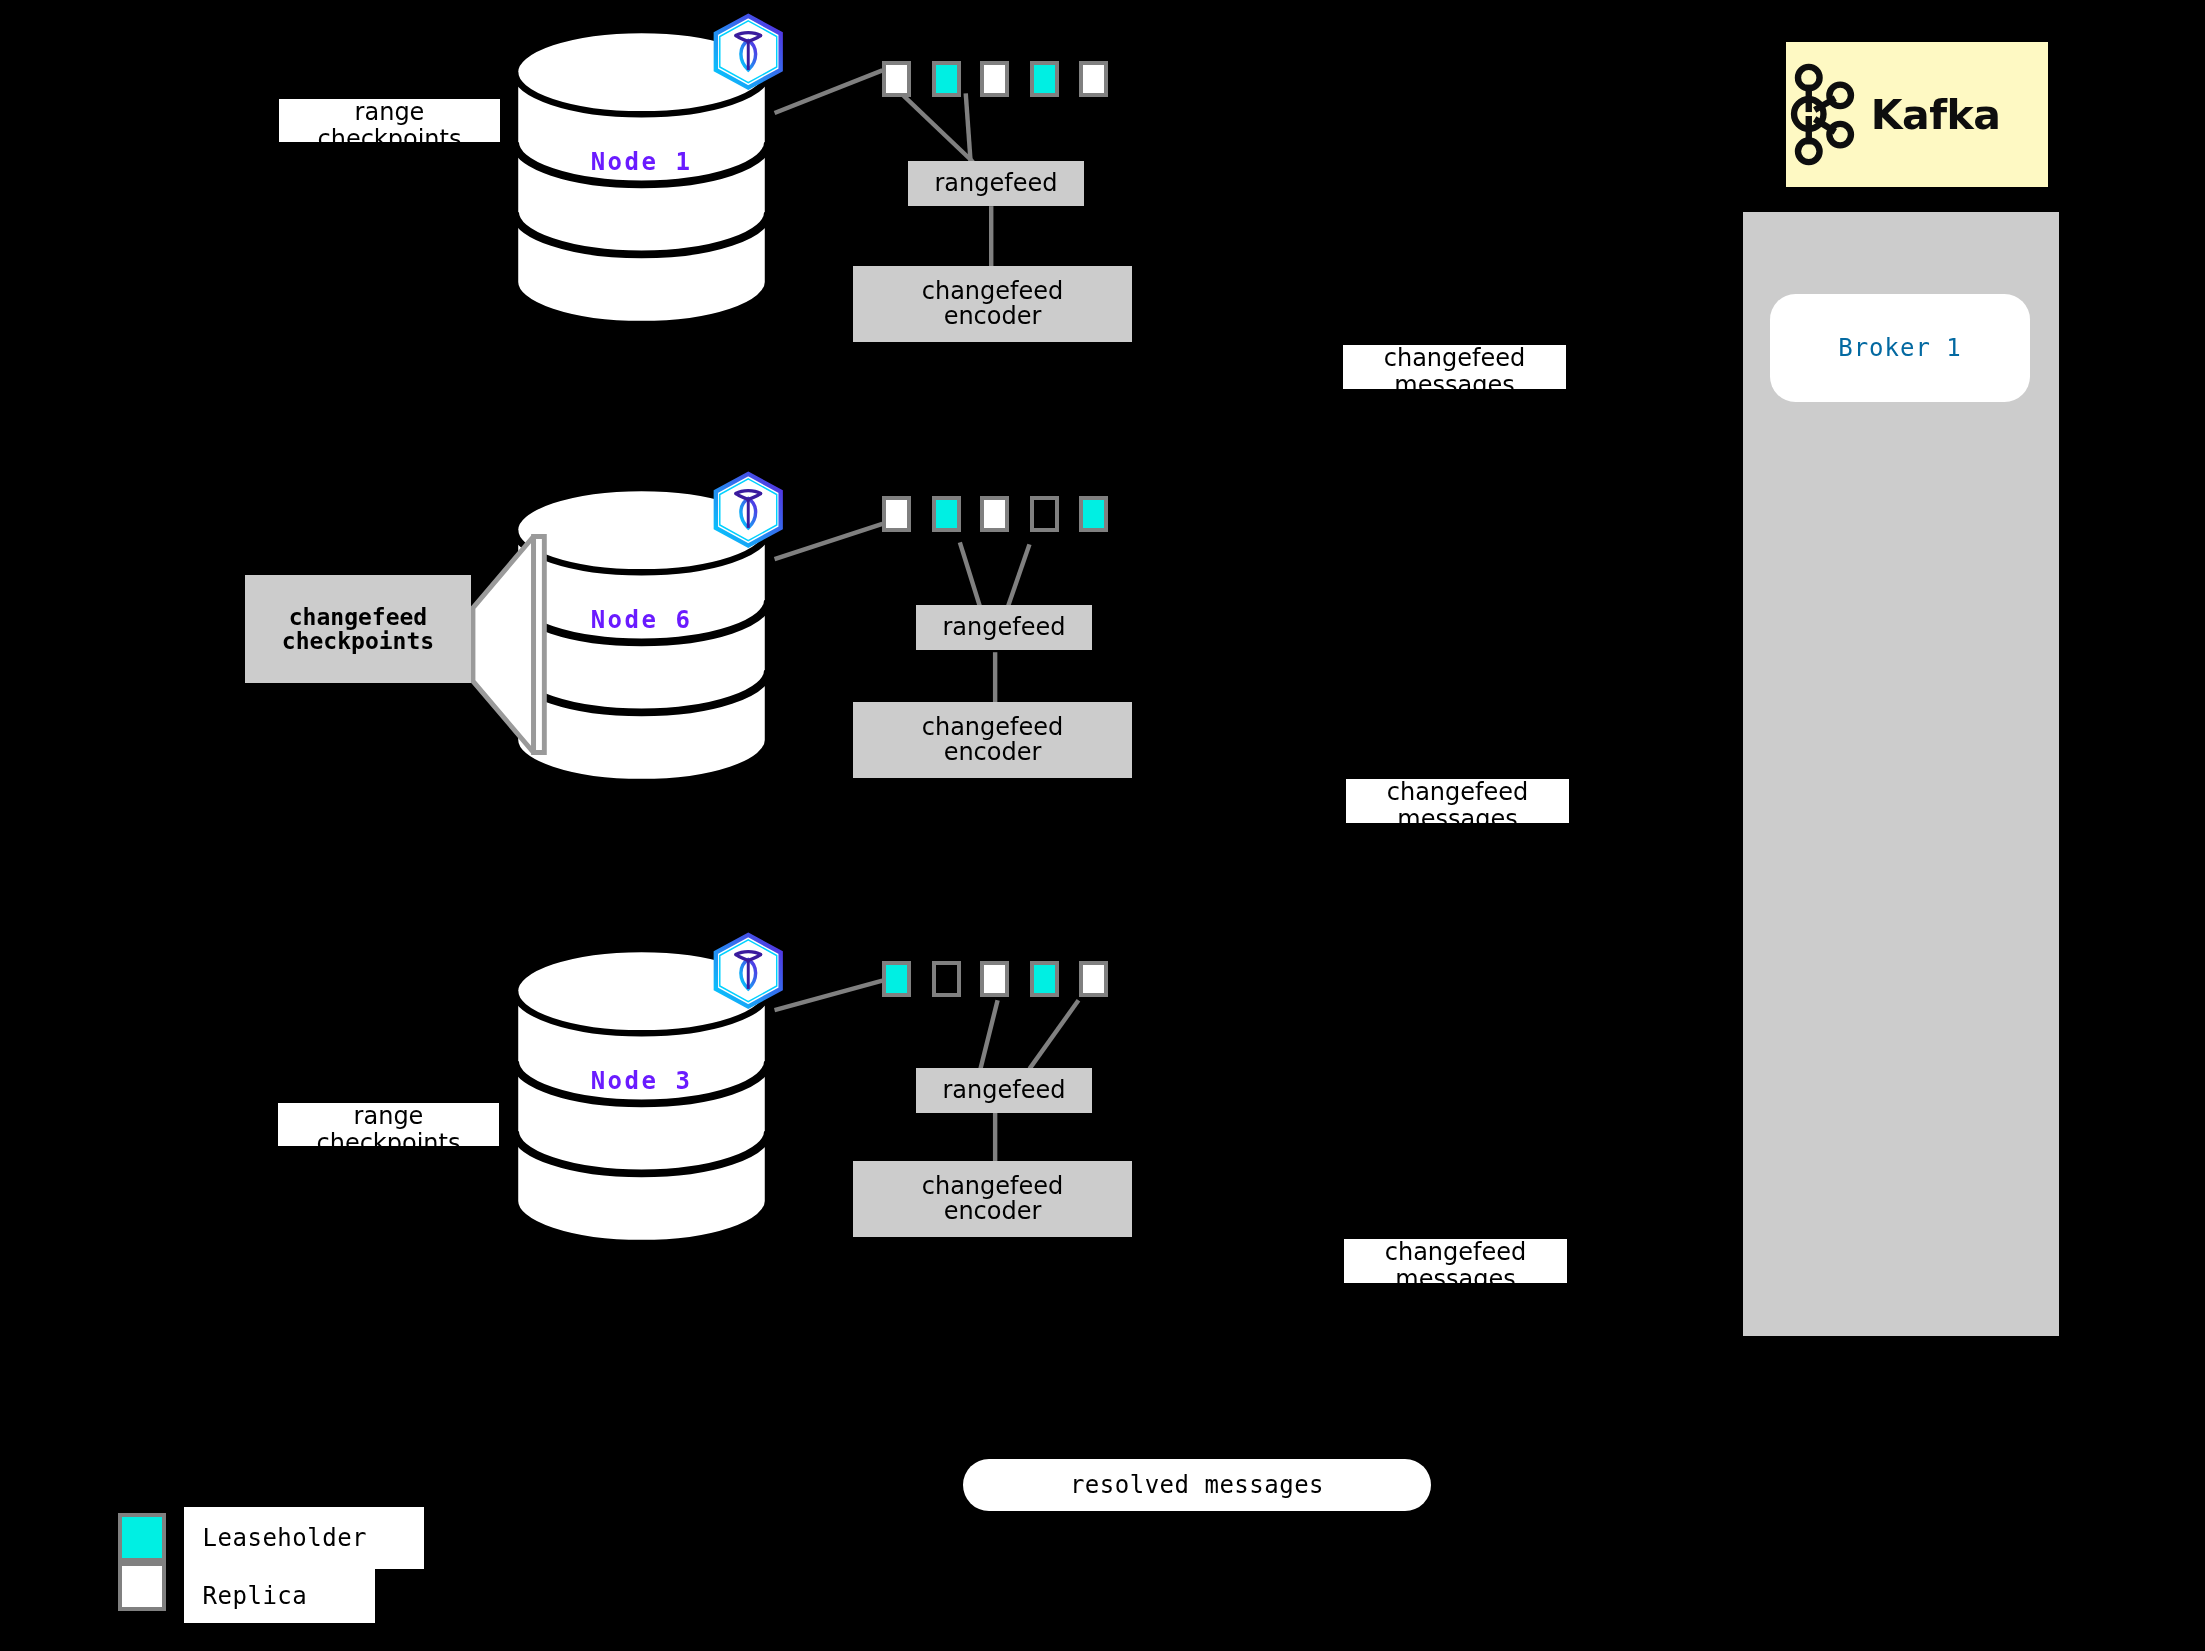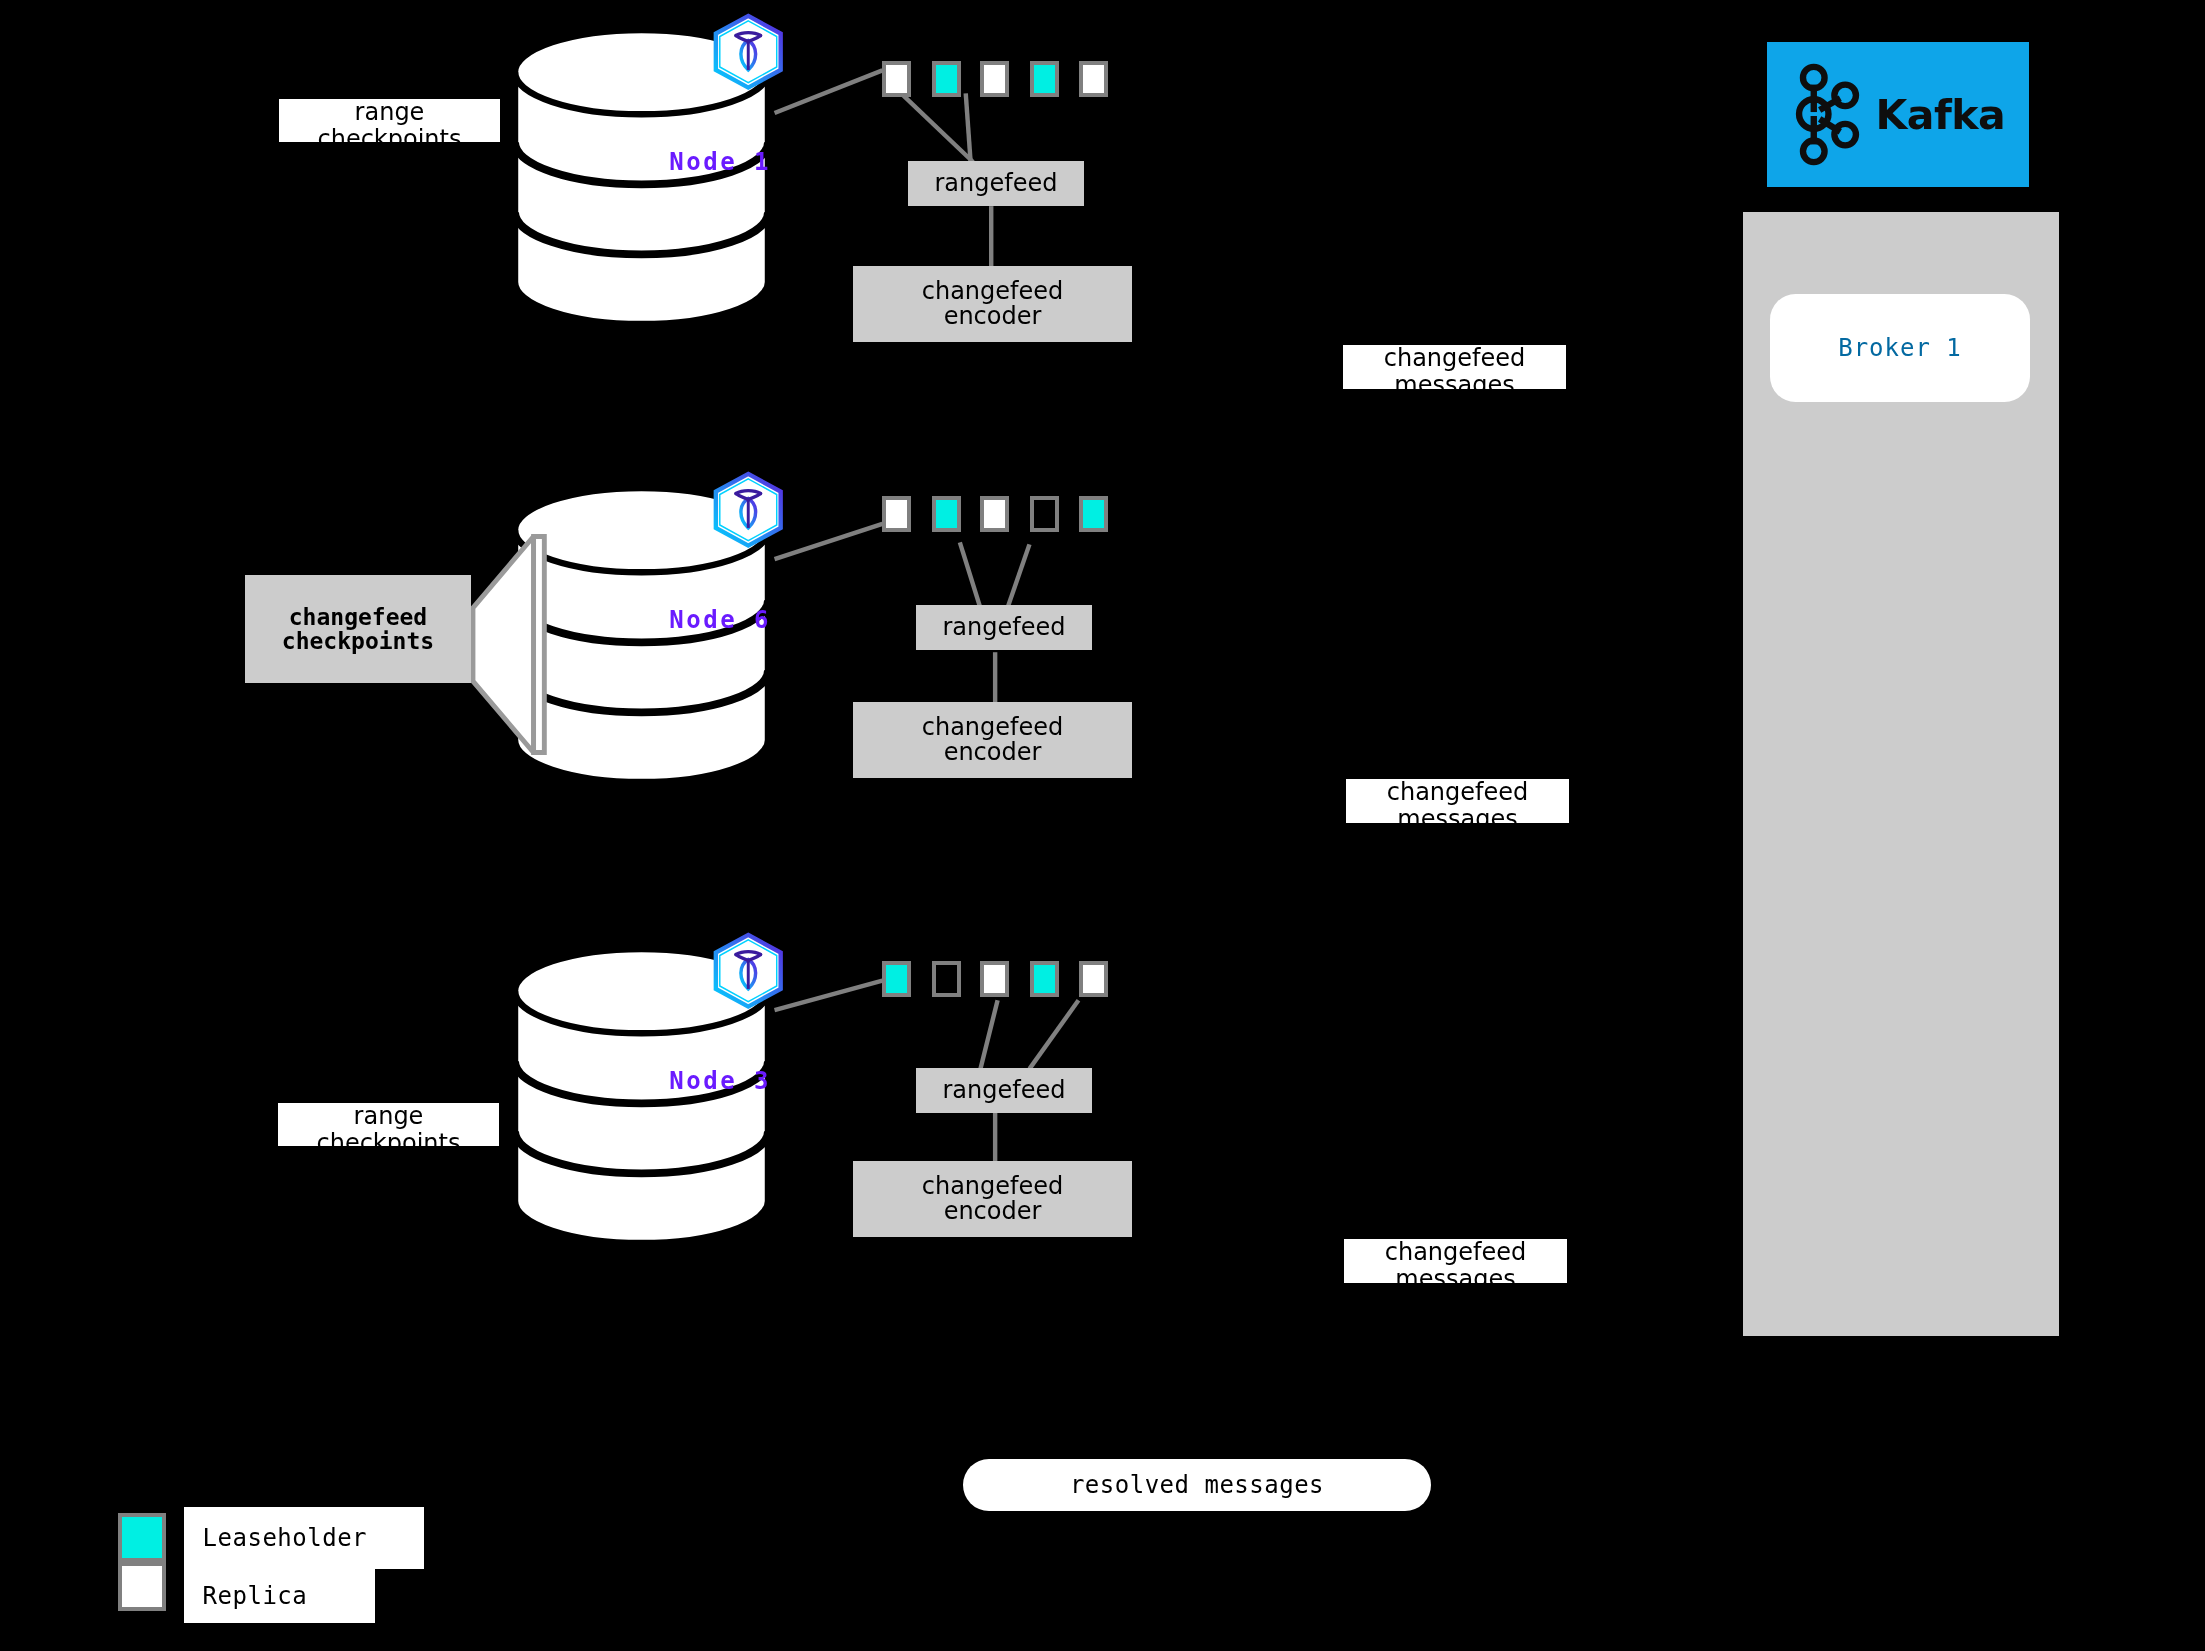--- a/index.html
+++ b/index.html
@@ -6,21 +6,21 @@
   html,body{margin:0;padding:0;background:#000;}
   body{width:2205px;height:1652px;position:relative;overflow:hidden;
        font-family:"DejaVu Sans", sans-serif;}
   #stage{position:absolute;left:0;top:0;width:2205px;height:1652px;background:#000000;}
 
   .abs{position:absolute;}
 
   
   .node{position:absolute;width:259px;height:299px;}
   .cyl-svg{position:absolute;left:0;top:0;width:259px;height:299px;}
-  .node-label{position:absolute;left:0;width:259px;text-align:right;
+  .node-label{position:absolute;left:0;width:259px;text-align:center;
       color:#6A1BFF;font-family:"DejaVu Sans Mono", monospace;
       font-weight:bold;font-size:24px;letter-spacing:2.5px;}
   .hex{position:absolute;width:81px;height:81px;}
 
   
   .rep{position:absolute;width:29px;height:36px;
        border:4.4px solid #808080;box-sizing:border-box;}
   .rep.lease{background:#00EFE3;}
   .rep.replica{background:#FFFFFF;}
   .rep.empty{background:transparent;}
@@ -30,22 +30,22 @@
         display:flex;align-items:center;justify-content:center;
         text-align:center;line-height:1.06;
         font-family:"DejaVu Sans", sans-serif;font-size:24px;}
 
   
   .wlabel{position:absolute;background:#FFFFFF;color:#000;
         text-align:center;line-height:1.12;
         font-family:"DejaVu Sans", sans-serif;font-size:24px;}
 
   
-  .kafka-logo{position:absolute;background:#0ea5e9;
-        display:flex;align-items:center;justify-content:center;gap:10.8px;}
+  .kafka-logo{position:absolute;background:#fef9c3;
+        display:flex;align-items:center;justify-content:flex-start;gap:10.8px;margin-left:19px;}
   .kafka-word{font-family:"DejaVu Sans", sans-serif;font-weight:bold;
         font-size:41px;color:#0E0E0E;letter-spacing:-0.5px;}
   .kafka-panel{position:absolute;background:#CCCCCC;}
   .broker{position:absolute;background:#FFFFFF;border-radius:25.5px;
         display:flex;align-items:center;justify-content:center;
         font-family:"DejaVu Sans Mono", monospace;font-size:24px;color:#0369a1;
         letter-spacing:1px;}
 
   
   .pill{position:absolute;background:#FFFFFF;border-radius:29px;

